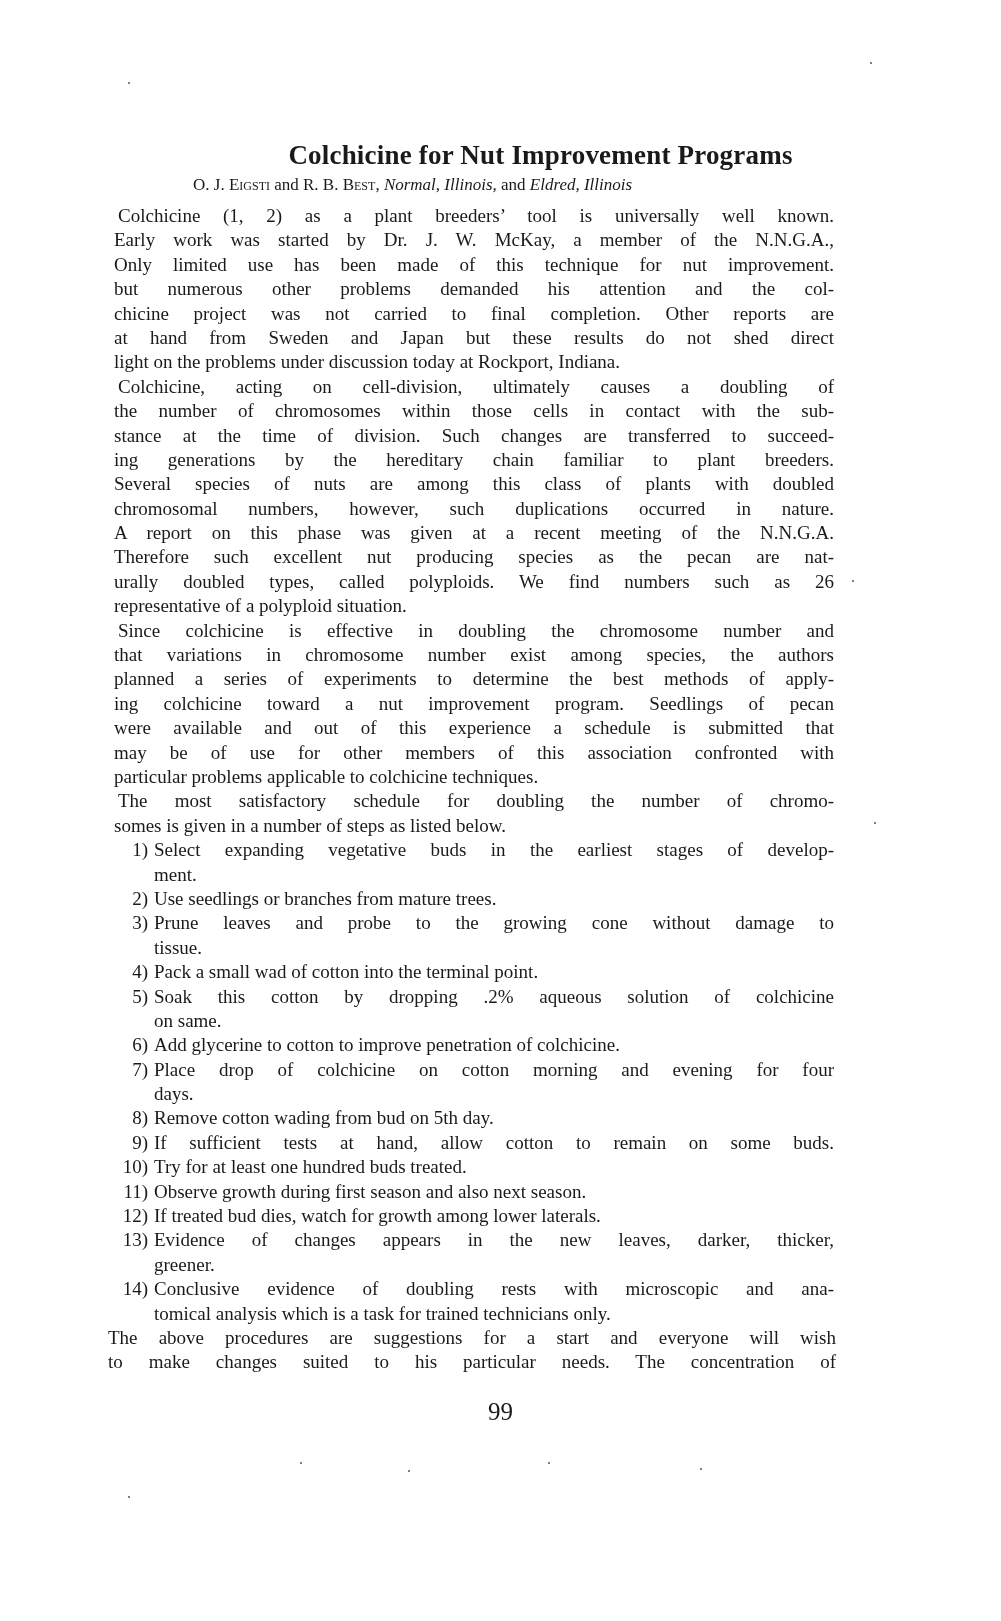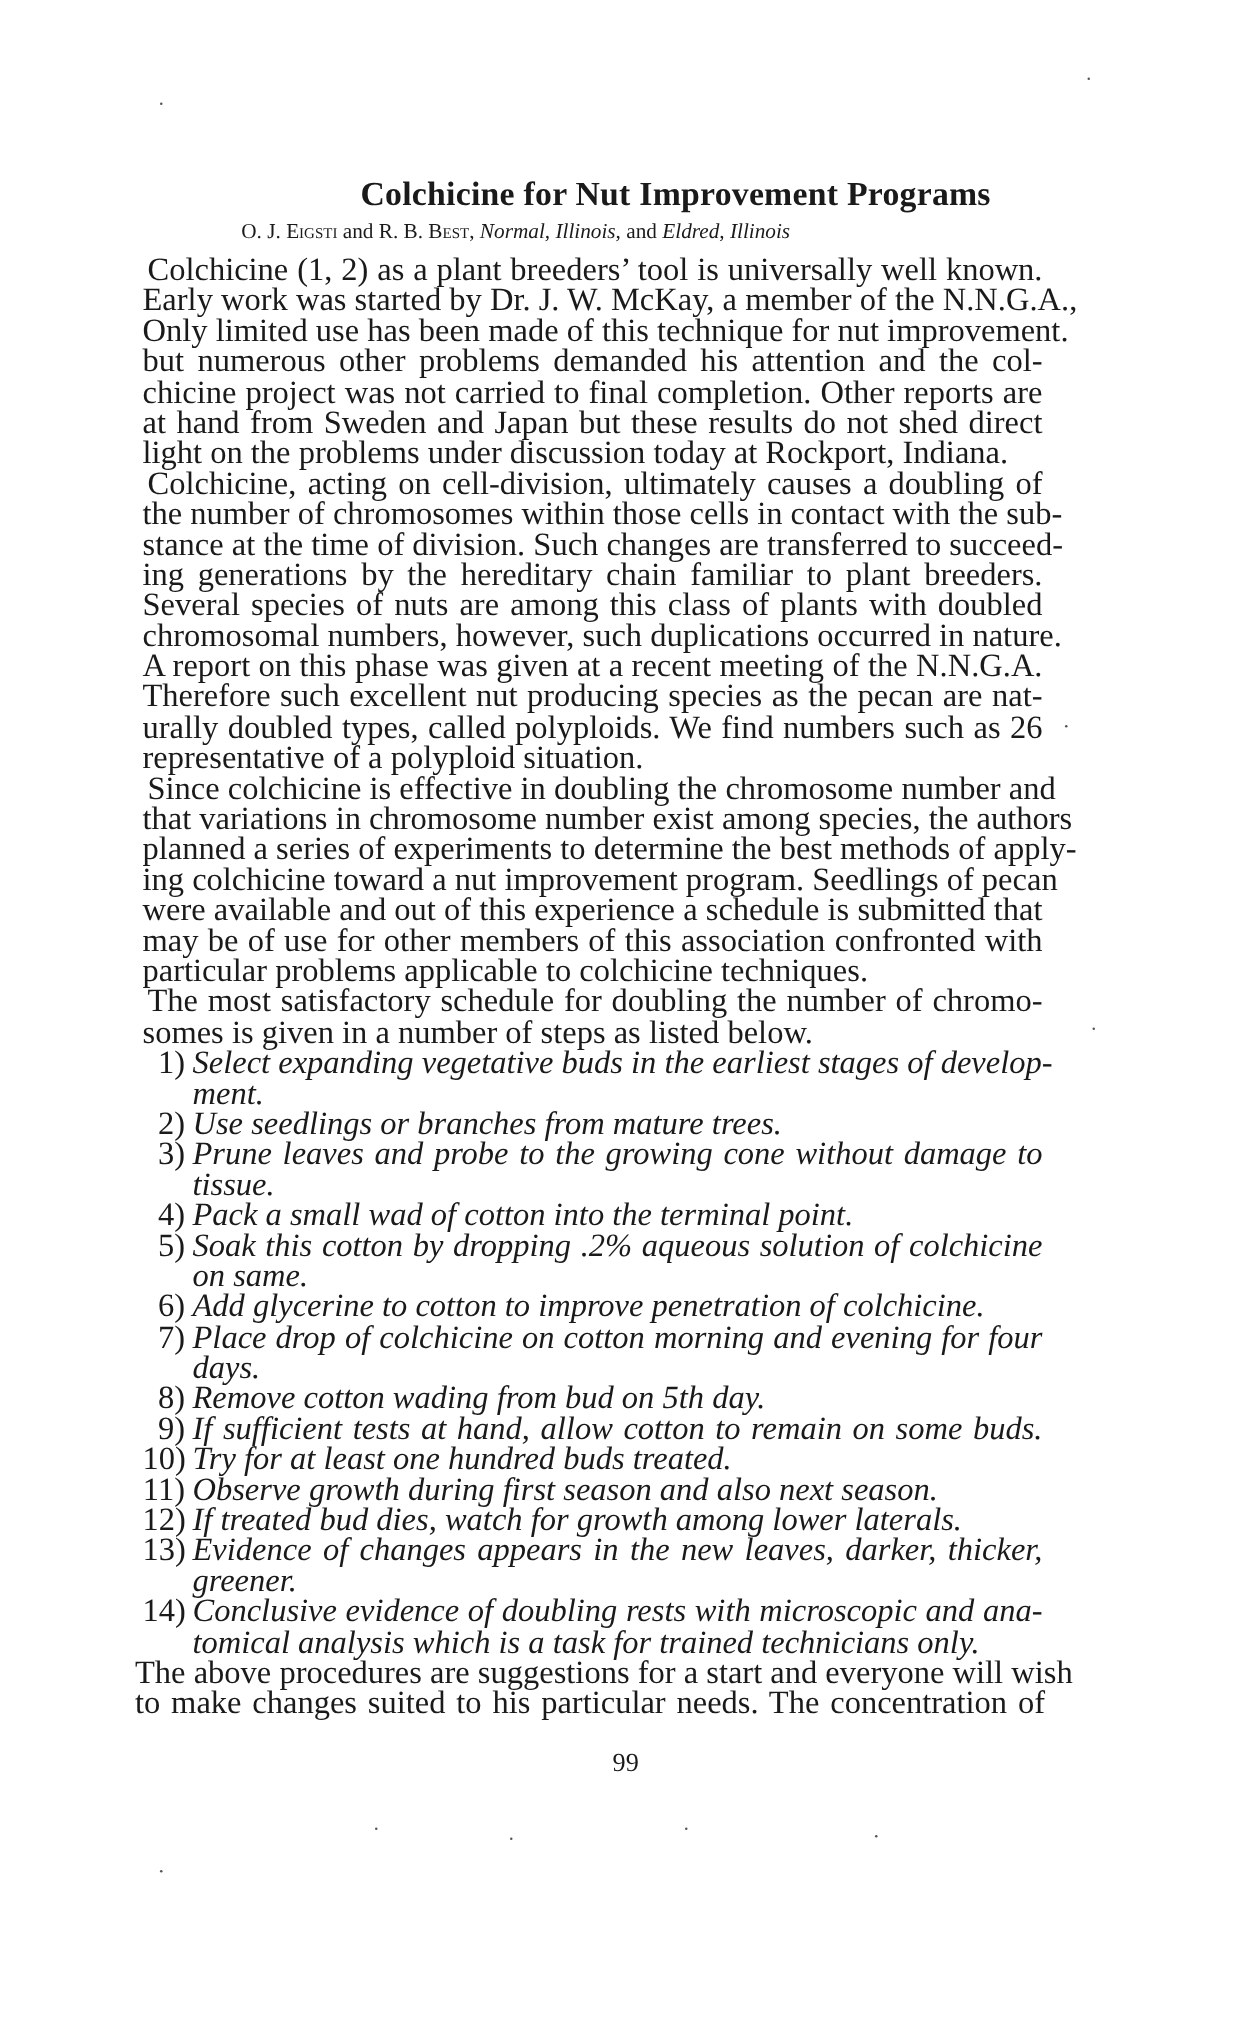--- a/index.html
+++ b/index.html
@@ -4,29 +4,29 @@
 <style>
   html, body { margin: 0; padding: 0; background: #ffffff; }
   body { width: 1001px; height: 1621px; position: relative; overflow: hidden;
          font-family: "Liberation Serif", "DejaVu Serif", serif; color: #1a1a1a; }
   .page { position: absolute; left: 0; top: 0; width: 1001px; height: 1621px; }
   .title { position: absolute; left: 0; width: 1001px; top: 140px; text-align: center;
            font-size: 27px; font-weight: bold; letter-spacing: 0.2px; padding-left: 40px; }
   .byline { position: absolute; left: 193px; top: 175px; font-size: 17px; white-space: nowrap; }
   .byline .sc { font-variant: small-caps; }
   .byline i { font-style: italic; }
-  .body { position: absolute; left: 114px; width: 720px; top: 204px; font-size: 26px; line-height: 24.4px; }
+  .body { position: absolute; left: 114px; width: 720px; top: 204px; font-size: 19px; line-height: 24.4px; }
   .line { display: block; white-space: nowrap; text-align: justify; text-align-last: justify; height: 24.4px; }
   .line.last { text-align-last: left; }
   .indent { padding-left: 4px; }
   .step { position: relative; display: block; height: 24.4px; white-space: nowrap; }
   .step .num { position: absolute; left: 0; width: 34px; text-align: right; }
-  .step .txt { position: absolute; left: 40px; width: 680px; text-align: justify; text-align-last: justify; font-style: italic; }
+  .step .txt { position: absolute; left: 40px; width: 680px; text-align: justify; text-align-last: justify; }
   .step .txt.last { text-align-last: left; }
-  .folio { position: absolute; left: 0; width: 1001px; top: 1398px; text-align: center; font-size: 21px; }
+  .folio { position: absolute; left: 0; width: 1001px; top: 1398px; text-align: center; font-size: 25px; }
   .speck { position: absolute; width: 2px; height: 2px; background: #555; border-radius: 1px; }
   i { font-style: italic; }
 </style>
 </head>
 <body>
 
 <div class="page">
 
   <div class="title">Colchicine for Nut Improvement Programs</div>
 

